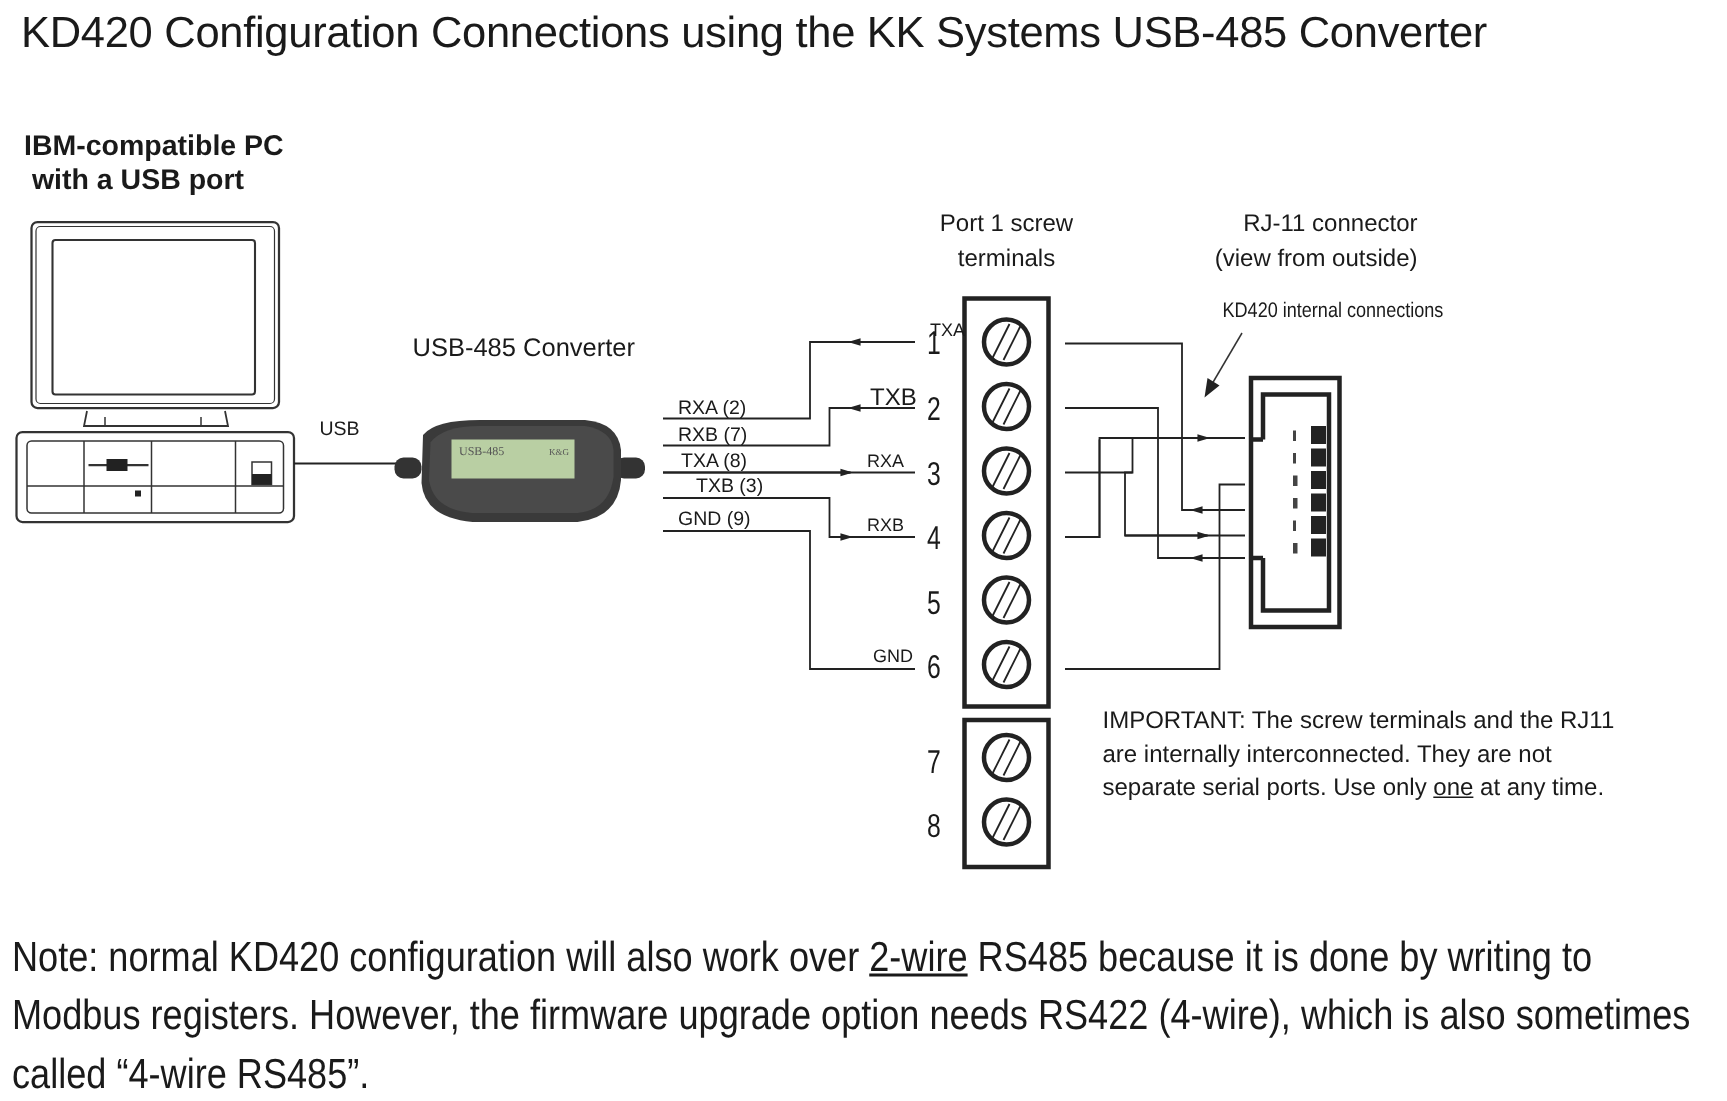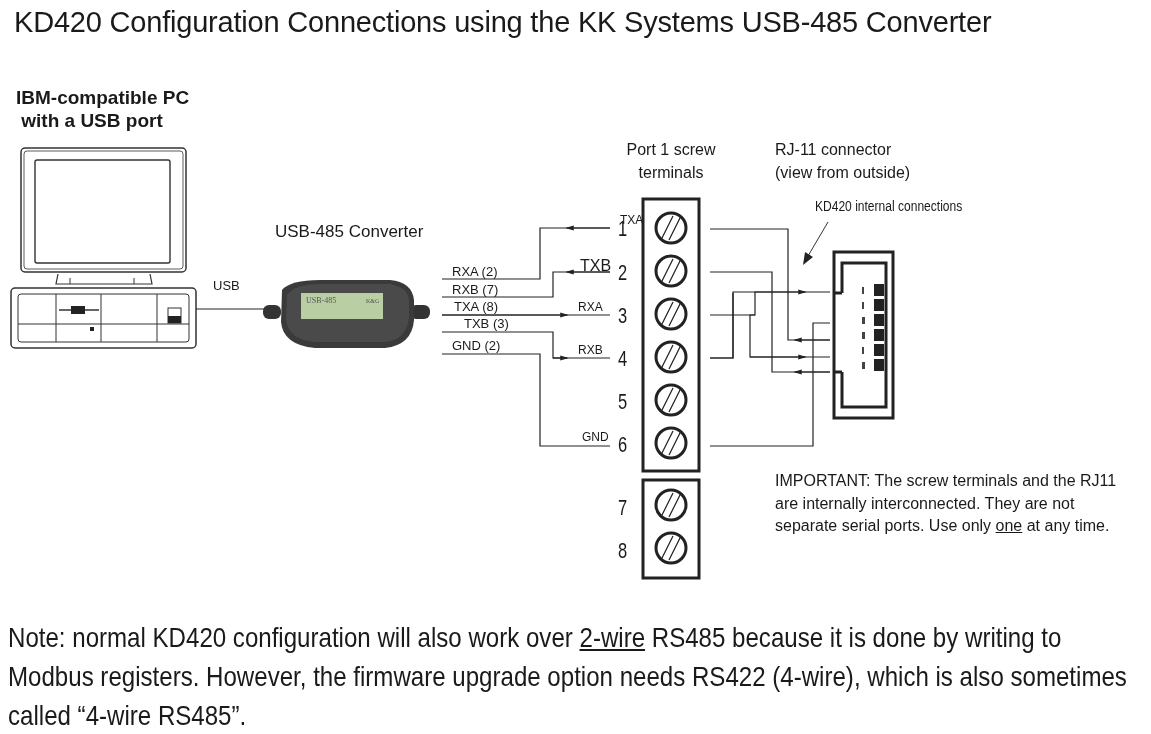--- a/index.html
+++ b/index.html
@@ -3,25 +3,25 @@
 <meta charset="utf-8">
 <style>
   html, body { margin:0; padding:0; background:#ffffff; }
   body { width:1151px; height:734px; position:relative; overflow:hidden; font-family:"Liberation Sans", sans-serif; color:#1a1a1a; }
   .abs { position:absolute; white-space:nowrap; }
   #title { left:14px; top:6px; font-size:29px; font-weight:normal; letter-spacing:-0.2px; }
   #pc-label { left:16px; top:86px; font-size:19px; font-weight:bold; line-height:23px; white-space:pre; }
   #conv-label { left:275px; top:222px; font-size:17px; }
   #usb-label { left:213px; top:278px; font-size:13px; }
   #port-label { left:612px; top:138px; font-size:16px; text-align:center; line-height:23px; width:118px; }
-  #rj-label { left:775px; top:138px; font-size:16px; text-align:left; line-height:23px; width:170px; }
+  #rj-label { left:775px; top:138px; font-size:16px; text-align:right; line-height:23px; width:170px; }
   #internal-label { left:815px; top:198px; font-size:14px; transform:scaleX(0.86); transform-origin:left top; }
   .sig { position:absolute; font-size:13px; white-space:nowrap; }
   .num { position:absolute; font-size:22px; transform:scaleX(0.75); transform-origin:left top; }
-  #important { left:735px; top:470px; font-size:16px; line-height:22.5px; white-space:pre;margin-left:40px; }
+  #important { left:735px; top:470px; font-size:16px; line-height:22.5px; white-space:pre; }
   #important u, #note u { text-decoration:underline; }
   #note { left:8px; top:618px; font-size:28px; line-height:39px; transform:scaleX(0.86); transform-origin:left top; width:1310px; white-space:normal; }
   svg { position:absolute; left:0; top:0; }
 </style>
 </head>
 <body>
 
 <div id="title" class="abs">KD420 Configuration Connections using the KK Systems USB-485 Converter</div>
 
 <div id="pc-label" class="abs"><span>IBM-compatible PC</span>
@@ -186,21 +186,21 @@
   <path d="M803,265 L805,252 L813,257 Z" fill="#222"></path>
 </svg>
 
 <div id="conv-label" class="abs">USB-485 Converter</div>
 <div id="usb-label" class="abs">USB</div>
 
 <div class="sig" style="left:452px;top:264px;">RXA (2)</div>
 <div class="sig" style="left:452px;top:282px;">RXB (7)</div>
 <div class="sig" style="left:454px;top:299px;">TXA (8)</div>
 <div class="sig" style="left:454px;top:316px;margin-left:10px;">TXB (3)</div>
-<div class="sig" style="left:452px;top:338px;">GND (2)</div>
+<div class="sig" style="left:452px;top:338px;">GND (9)</div>
 
 <div class="sig" style="left:580px;top:213px;font-size:12px;margin-left:40px;">TXA</div>
 <div class="sig" style="left:580px;top:257px;font-size:16px;">TXB</div>
 <div class="sig" style="left:578px;top:300px;font-size:12px;">RXA</div>
 <div class="sig" style="left:578px;top:343px;font-size:12px;">RXB</div>
 <div class="sig" style="left:582px;top:430px;font-size:12px;">GND</div>
 
 <div class="num" style="left:618px;top:216px;">1</div>
 <div class="num" style="left:618px;top:260px;">2</div>
 <div class="num" style="left:618px;top:303px;">3</div>

